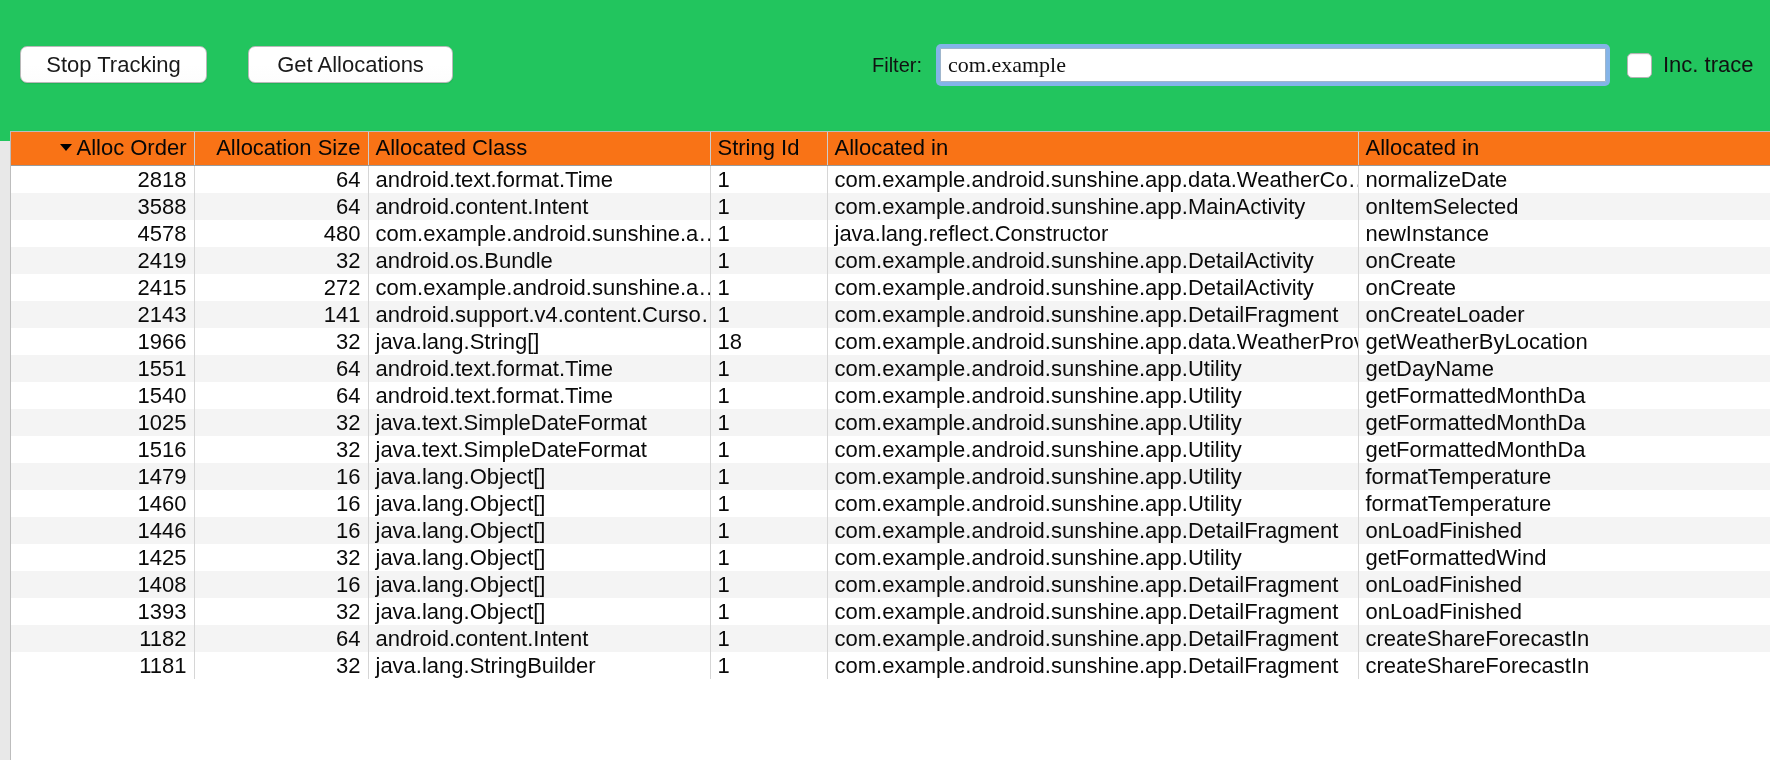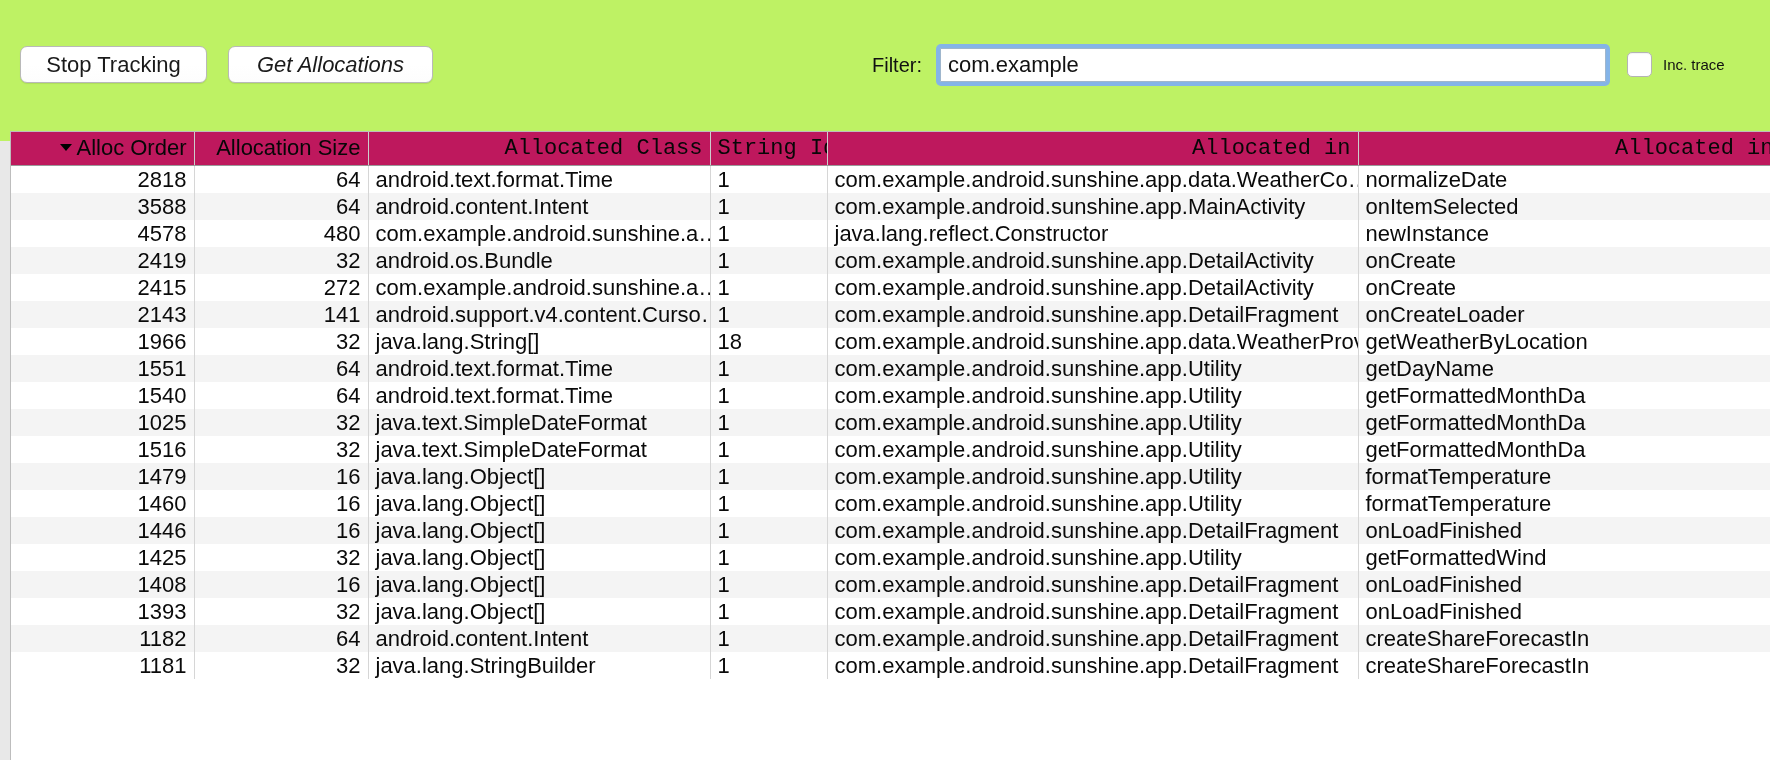--- a/index.html
+++ b/index.html
@@ -23,21 +23,21 @@
     box-sizing: border-box;
   }
 
   
   .toolbar {
     position: absolute;
     left: 0;
     top: 0;
     width: 1770px;
     height: 141px;
-    background: #bef264;
+    background: #22c55e;
     box-sizing: border-box;
   }
 
   .btn {
     position: absolute;
     top: 46px;
     height: 37px;
     background: linear-gradient(to bottom, #ffffff 0%, #ffffff 50%, #fdfdfd 100%);
     border: 1px solid #b9b9b9;
     border-radius: 7px;
@@ -46,21 +46,21 @@
     font-size: 22px;
     color: #1a1a1a;
     line-height: 35px;
     text-align: center;
     padding: 0 16px;
     box-sizing: border-box;
     cursor: default;
     white-space: nowrap;
   }
   #btn-stop-tracking { left: 20px; width: 187px; }
-  #btn-get-allocations { left: 228px; width: 205px; font-style: italic; }
+  #btn-get-allocations { left: 248px; width: 205px; }
 
   .filter-label {
     position: absolute;
     left: 872px;
     top: 54px;
     font-size: 20px;
     color: #111;
     white-space: nowrap;
   }
 
@@ -74,21 +74,21 @@
     background: #84b4e8;
     padding: 4px;
     box-sizing: border-box;
   }
   .filter-field {
     width: 100%;
     height: 100%;
     box-sizing: border-box;
     border: 1px solid #9fb6cd;
     background: #ffffff;
-    font-family: Liberation Sans, sans-serif;
+    font-family: Liberation Serif, serif;
     font-size: 22px;
     color: #111;
     padding: 0 7px;
     outline: none;
     border-radius: 1px;
   }
 
   .inc-trace-wrap {
     position: absolute;
     left: 1627px;
@@ -102,21 +102,21 @@
     width: 25px;
     height: 25px;
     background: #ffffff;
     border: 1px solid #b4b4b4;
     border-radius: 5px;
     box-shadow: inset 0 1px 1px rgba(0,0,0,0.05);
     box-sizing: border-box;
     flex: 0 0 auto;
   }
   .inc-label {
-    font-size: 15px;
+    font-size: 22px;
     color: #111;
     white-space: nowrap;
   }
 
   
   .table-outer {
     position: absolute;
     left: 10px;
     top: 131px;
     width: 1760px;
@@ -138,34 +138,34 @@
 
   table.alloc col.c-order  { width: 183px; }
   table.alloc col.c-size   { width: 174px; }
   table.alloc col.c-class  { width: 342px; }
   table.alloc col.c-thread { width: 117px; }
   table.alloc col.c-in1    { width: 531px; }
   table.alloc col.c-in2    { width: 423px; }
 
   table.alloc thead th {
     height: 33px;
-    background: #be185d;
+    background: #f97316;
     border-bottom: 1px solid #9a9a9a;
     border-right: 1px solid #cdcdcd;
     font-weight: normal;
     font-size: 22px;
     color: #070707;
     padding: 0 7px;
     box-sizing: border-box;
     white-space: nowrap;
     overflow: hidden;
     vertical-align: middle;
   }
   table.alloc thead th.th-right { text-align: right; }
-  table.alloc thead th.th-left  { text-align: right; font-family: Liberation Mono, monospace; }
+  table.alloc thead th.th-left  { text-align: left; }
 
   .sort-caret {
     display: inline-block;
     width: 0;
     height: 0;
     border-left: 6px solid transparent;
     border-right: 6px solid transparent;
     border-top: 7px solid #000000;
     vertical-align: middle;
     margin-right: 4px;

